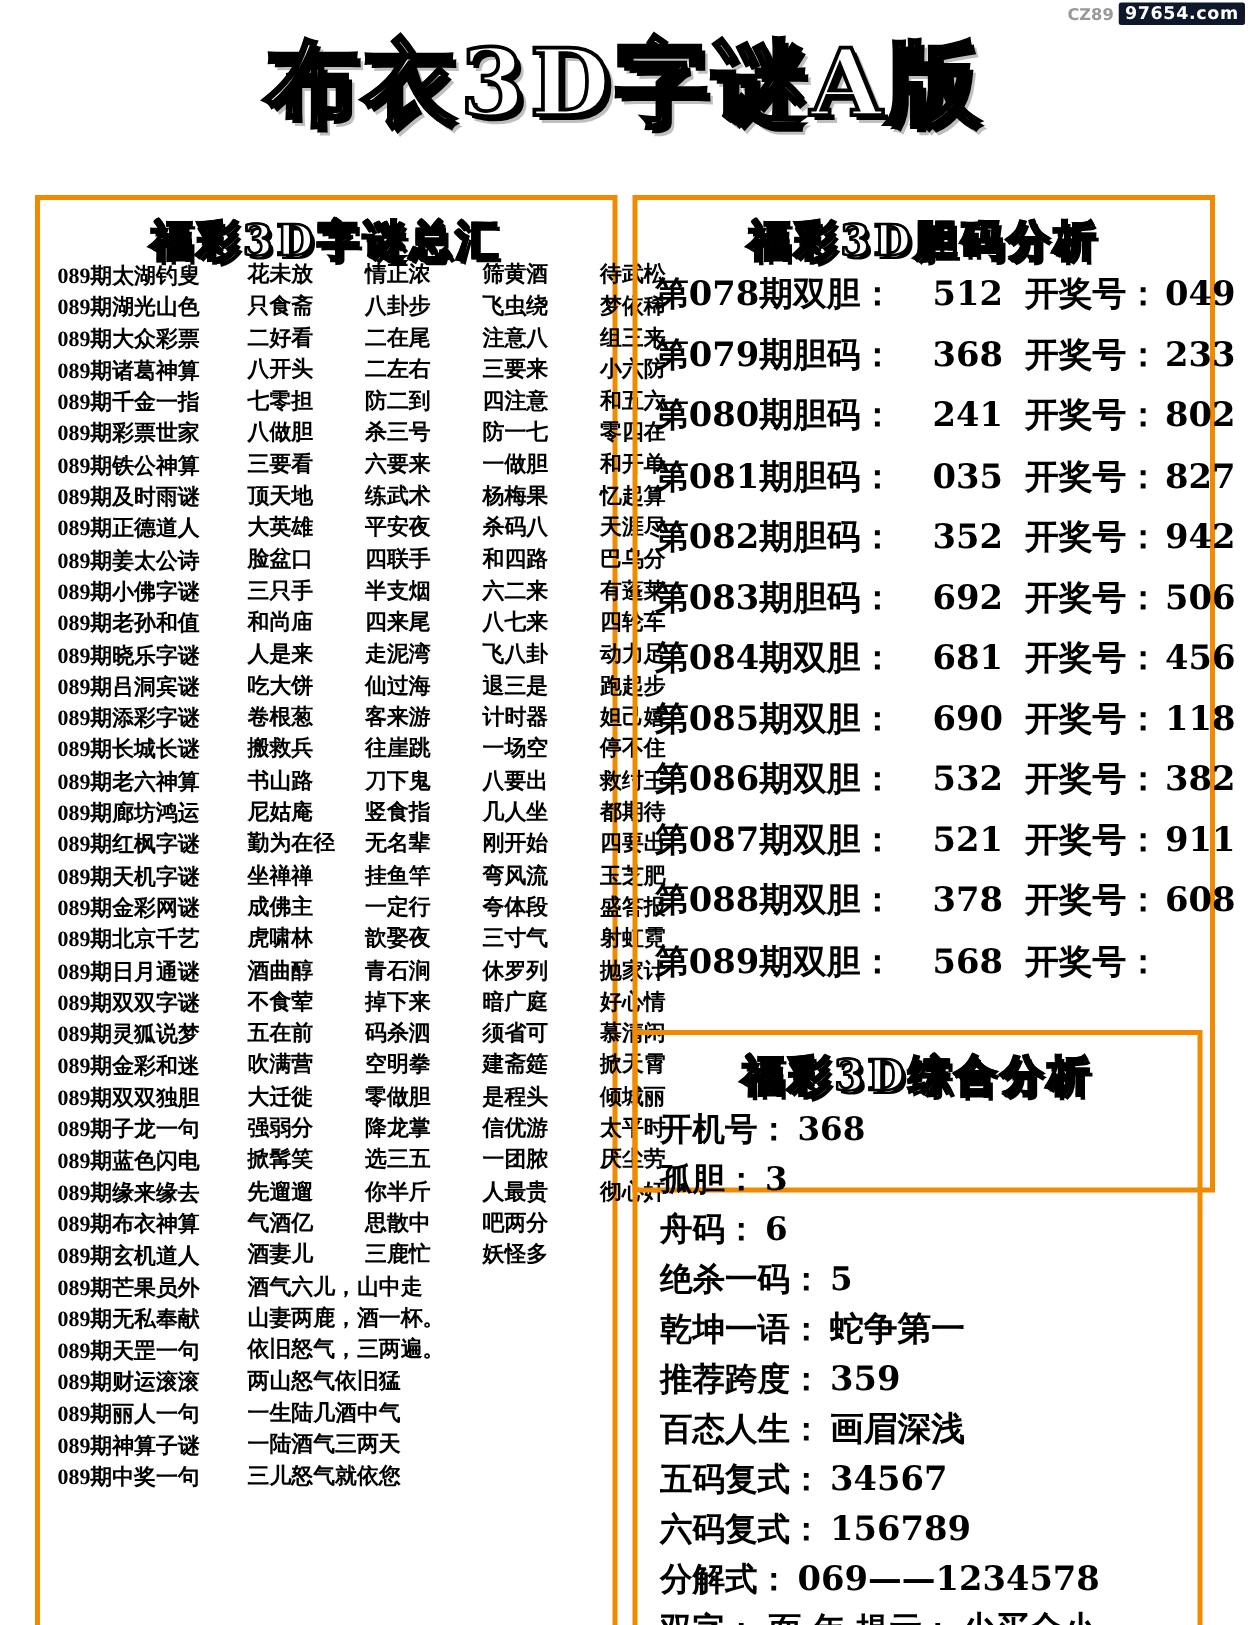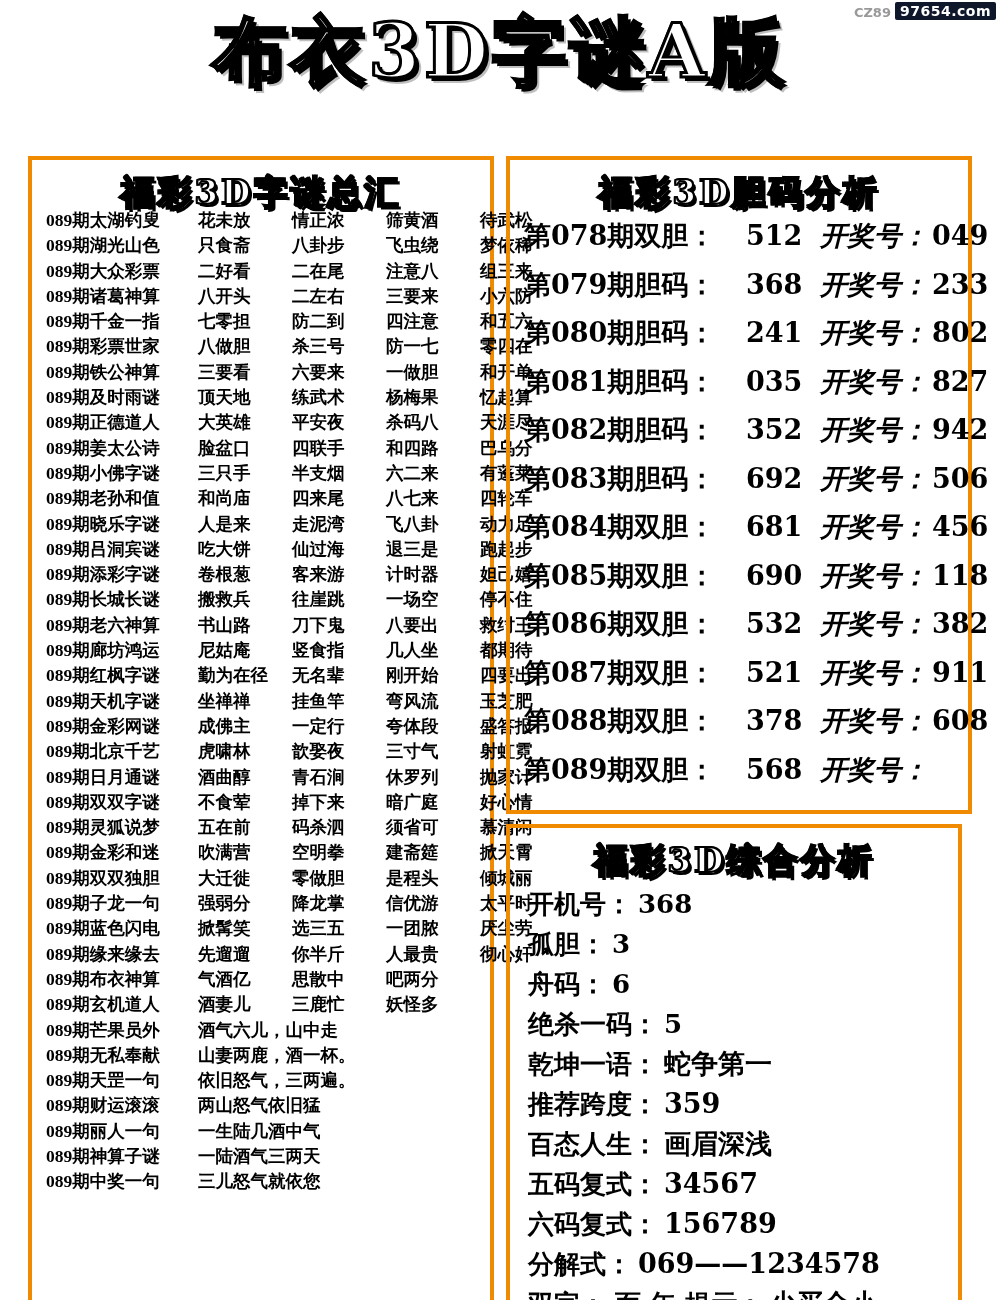--- a/index.html
+++ b/index.html
@@ -16,42 +16,42 @@
     font-size:13px;color:#888;
   }
   .wm-tag{color:#999;font-weight:bold;font-size:13px;}
   .wm-num{
     background:#0f172a;color:#fff;font-weight:bold;
     padding:1px 5px;border-radius:2px;font-size:14px;
     letter-spacing:.5px;
   }
   .title{
     text-align:center;
-    margin-top:14px;
+    margin-top:30px;
     font-size:74px;
     font-weight:bold;
     font-family:"DejaVu Serif","Liberation Serif",serif;
     color:#ffffff;
     -webkit-text-stroke:3px #000;
     text-shadow:
        4px 4px 0 #000, -1px -1px 0 #000, 1px -1px 0 #000, -1px 1px 0 #000,
        6px 6px 0 rgba(0,0,0,.25);
     letter-spacing:4px;
     line-height:1;
     height:92px;
   }
   .frame{
     position:absolute;
     border:4px solid #f08a00;
     box-sizing:border-box;
     margin-top:38px;
   }
   
   .left-frame{left:28px;top:118px;width:466px;height:1152px;}
-  .right-top-frame{left:506px;top:118px;width:466px;height:658px;}
+  .right-top-frame{left:506px;top:118px;width:466px;height:798px;}
   .right-bottom-frame{left:506px;top:786px;width:456px;height:484px;}
 
   .panel-head{
     text-align:center;
     font-family:"DejaVu Serif","Liberation Serif",serif;
     font-weight:bold;
     font-size:34px;
     color:#fff;
     -webkit-text-stroke:2px #000;
     text-shadow:3px 3px 0 #000,-1px -1px 0 #000,1px -1px 0 #000,-1px 1px 0 #000;
@@ -81,21 +81,21 @@
     display:flex;align-items:baseline;
     font-family:"DejaVu Serif","Liberation Serif",serif;
     font-weight:bold;
     font-size:27px;
     line-height:48.5px;
     padding-left:14px;
     white-space:nowrap;
   }
   .dm-label{flex:0 0 222px;}
   .dm-val{flex:0 0 74px;}
-  .dm-open{flex:0 0 112px;font-style:italic;}
+  .dm-open{flex:0 0 112px;}
   .dm-num{}
 
   .summary-list{padding:10px 0 0 18px;}
   .sum-row{
     display:flex;align-items:baseline;
     font-family:"DejaVu Serif","Liberation Serif",serif;
     font-weight:bold;
     font-size:26px;
     line-height:40px;
     white-space:nowrap;

